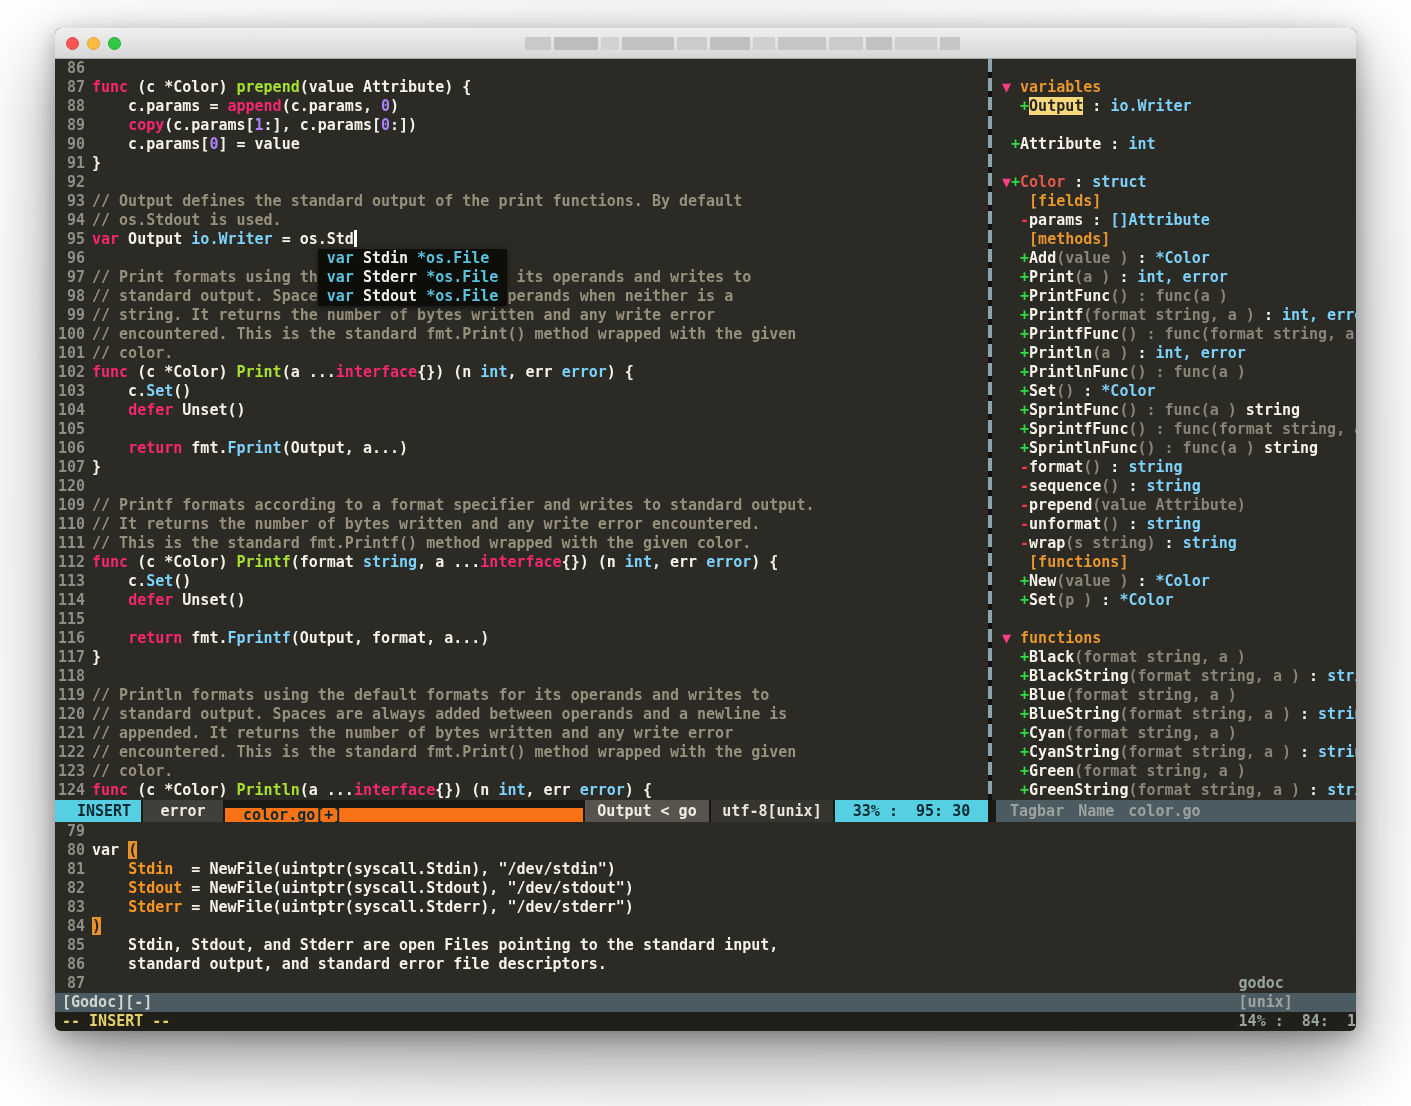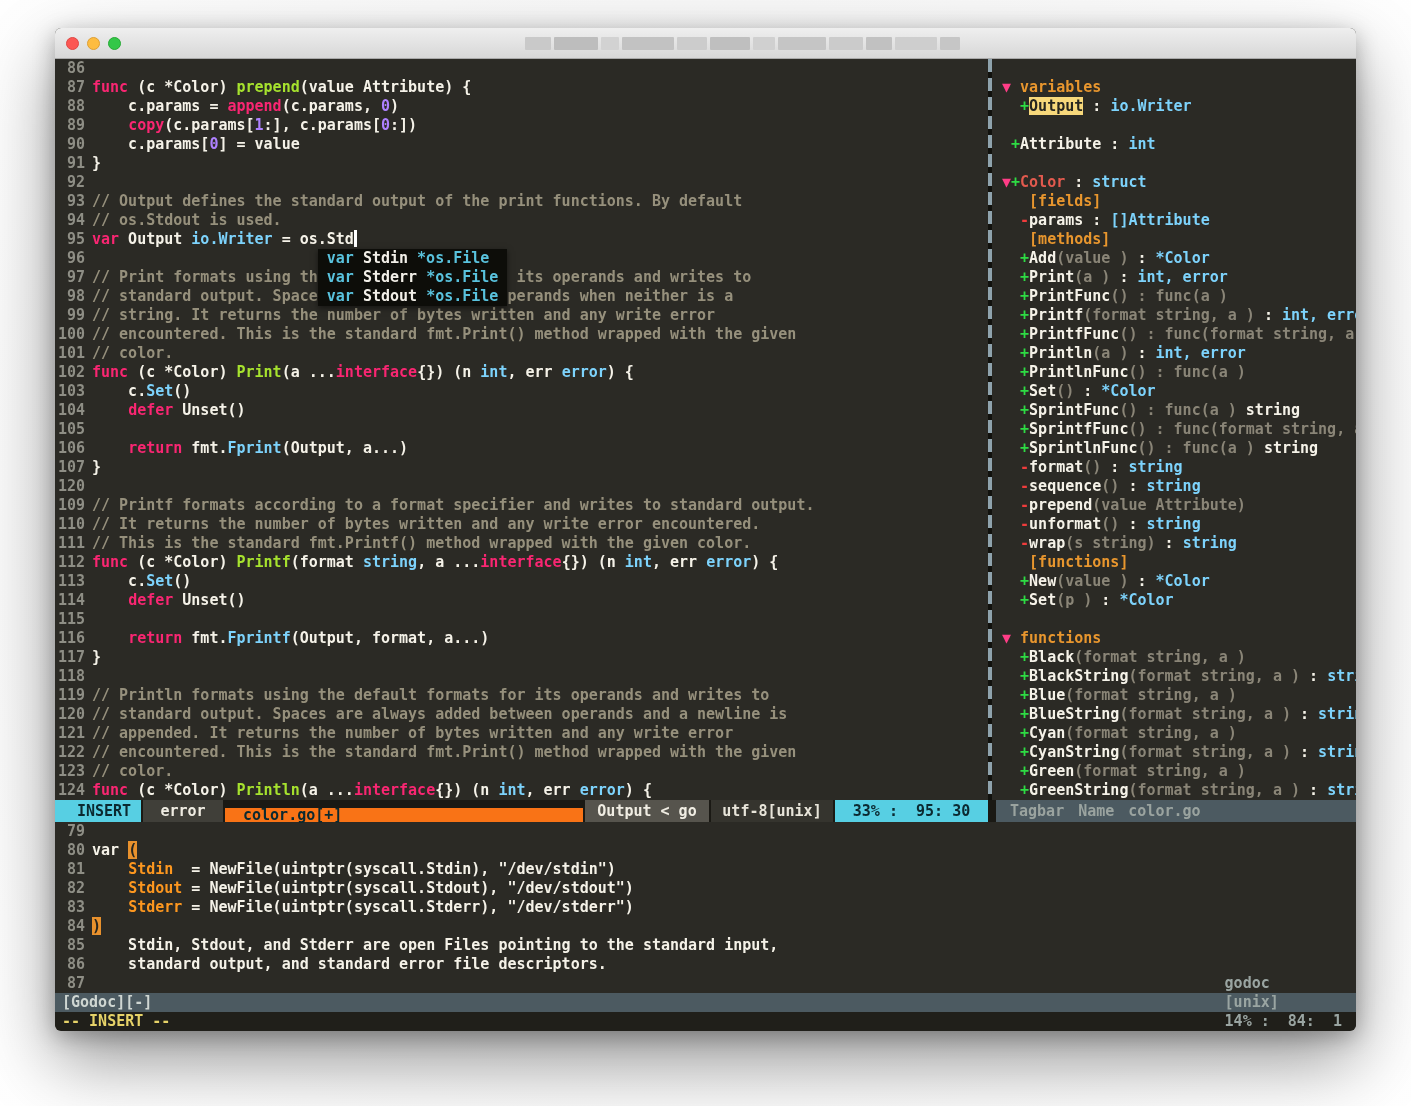--- a/index.html
+++ b/index.html
@@ -51,21 +51,21 @@
   .seg-tag{width:124px;background:#56544d;color:#f0ede3;margin-left:2px;}
   .seg-enc{width:122px;background:#35342e;color:#e8e5da;margin-left:2px;}
   .seg-pos{width:153px;background:#57cfe3;color:#0b2930;margin-left:2px;}
   .seg-gap{width:8px;background:#1a1914;}
   .tagbarstatus{width:360px;background:#4c5a61;color:#9aa39f;display:flex;align-items:center;white-space:pre;}
   .tagbarstatus span{margin-left:14px;}
   
   .godoc{height:171px;overflow:hidden;}
   .godocstatus{height:19px;background:#4c5a61;display:flex;align-items:center;white-space:pre;}
   .gs-left{color:#cfd6d2;margin-left:7px;flex:1;}
-  .gs-right{color:#9aa5a2;margin-right:14px;}
+  .gs-right{color:#9aa5a2;}
   .gs-right span{margin-left:28px;}
   .cmdline{height:19px;background:#201f1a;color:#e6d268;display:flex;align-items:center;
         border-radius:0 0 6px 6px;padding-left:7px;box-sizing:border-box;}
 </style>
 </head>
 <body>
 
 <div class="shadowfloor"></div>
 
 <div id="window">

